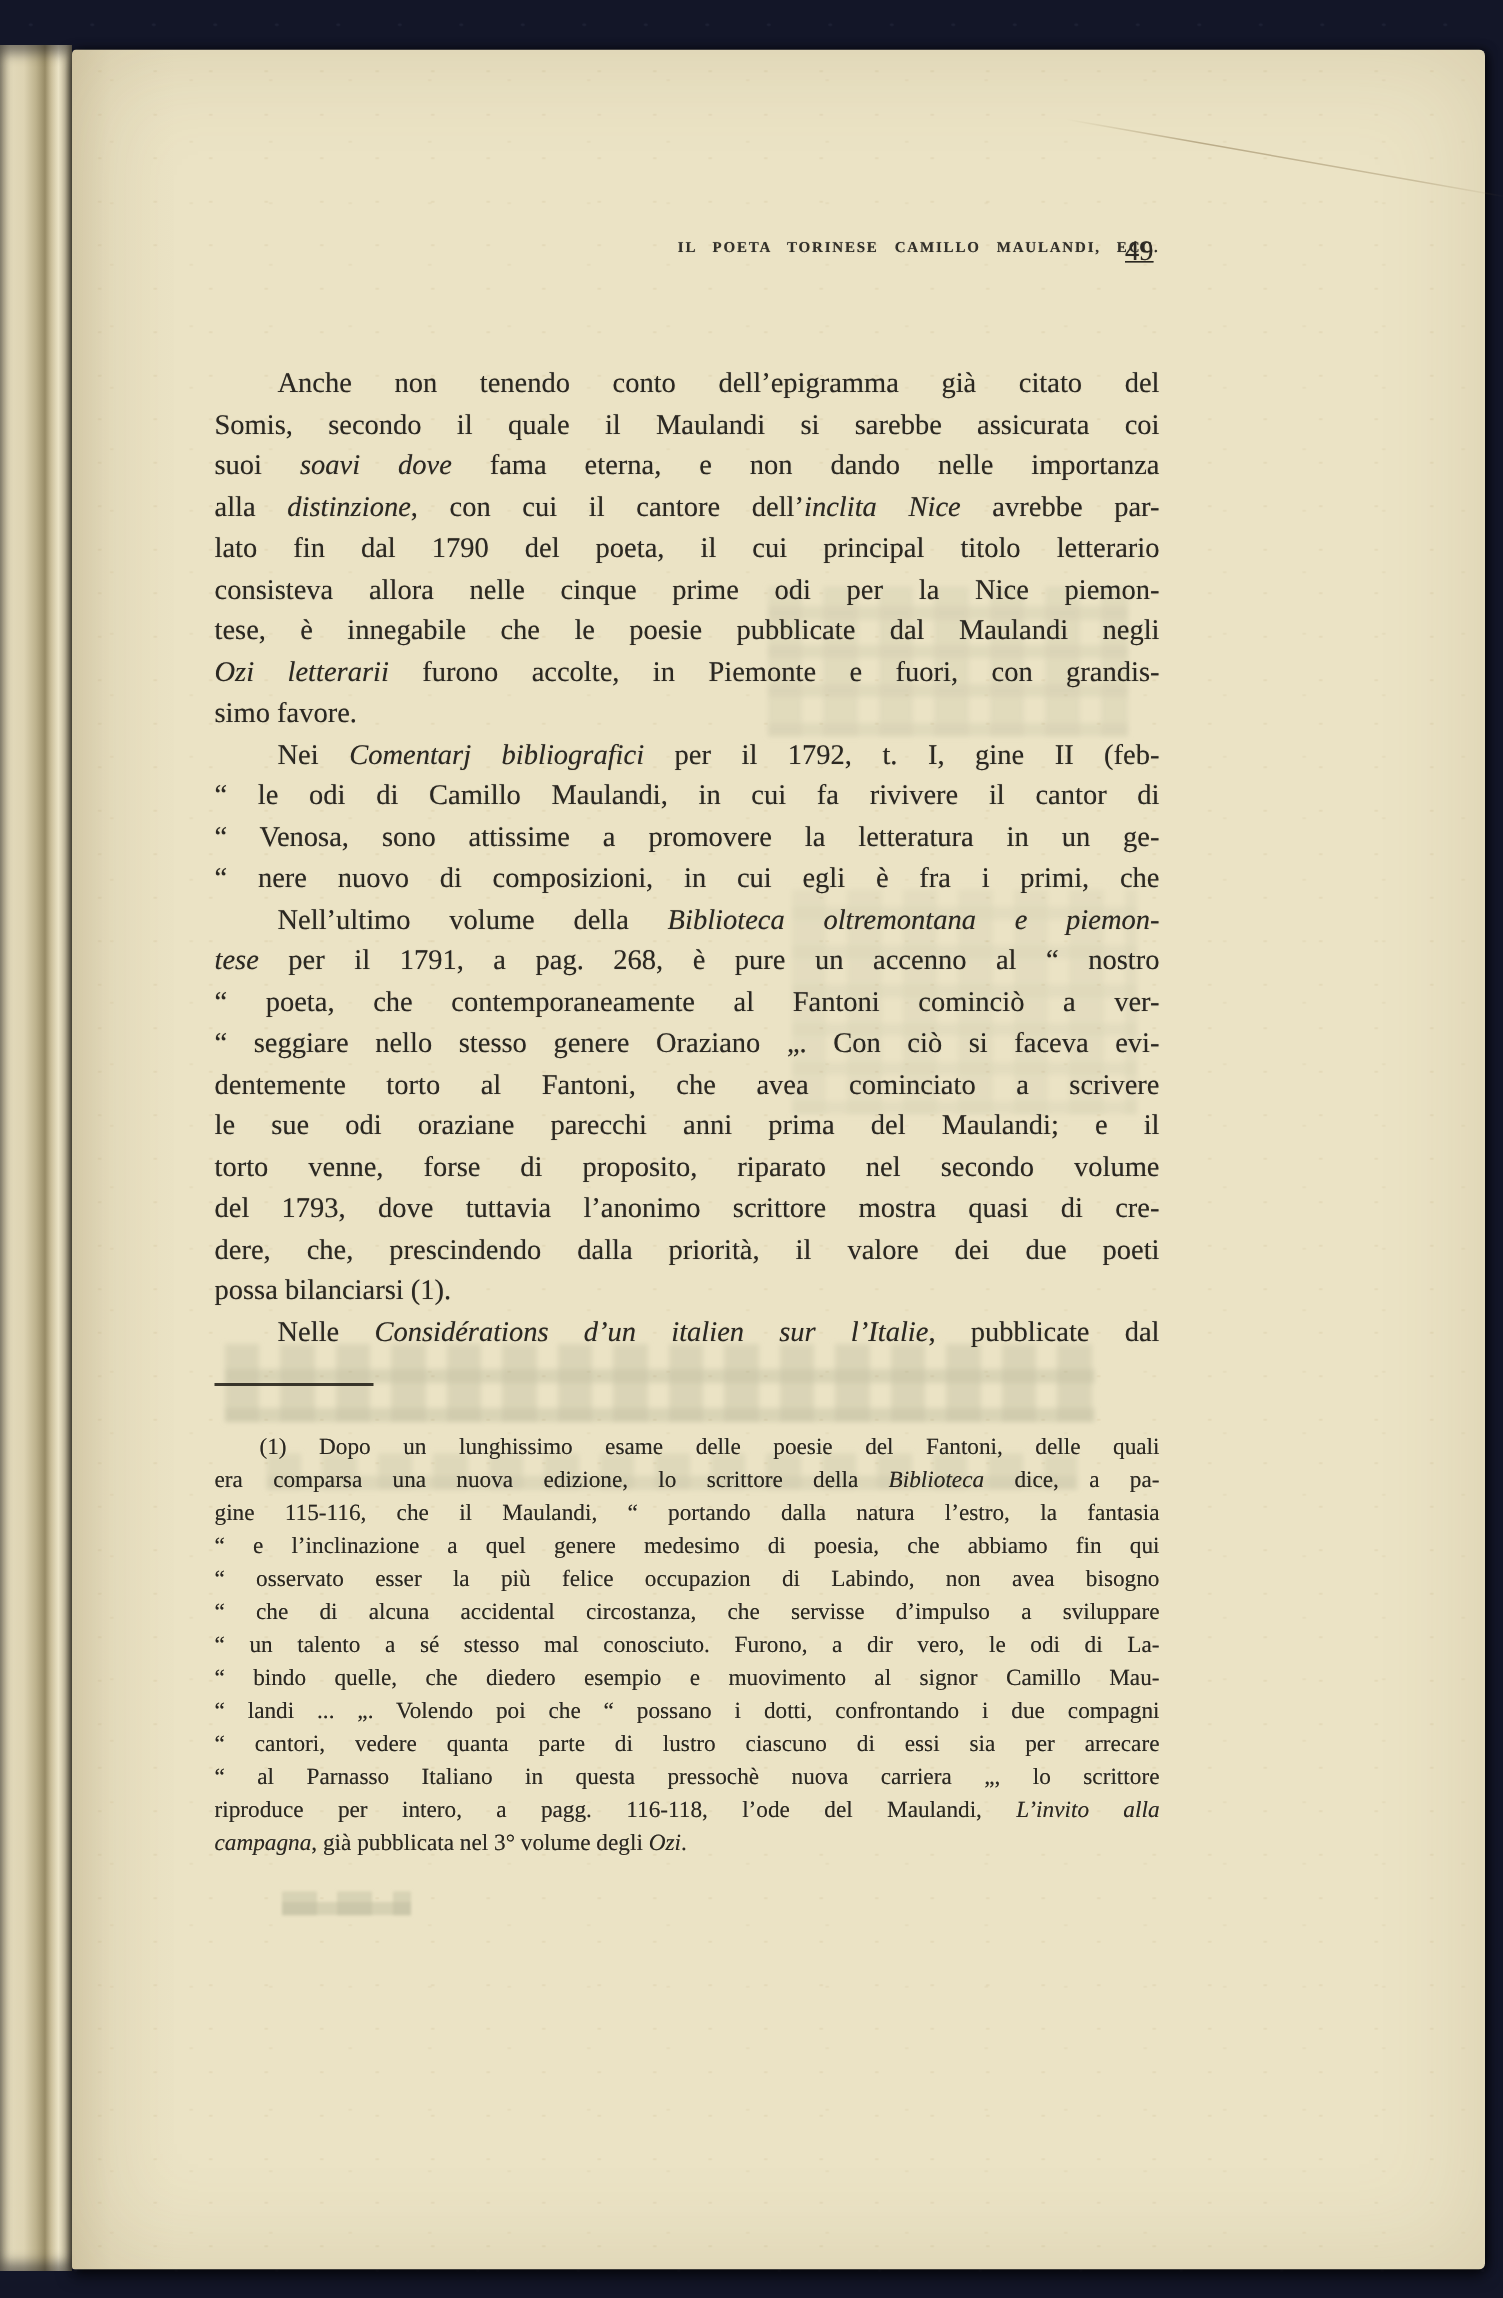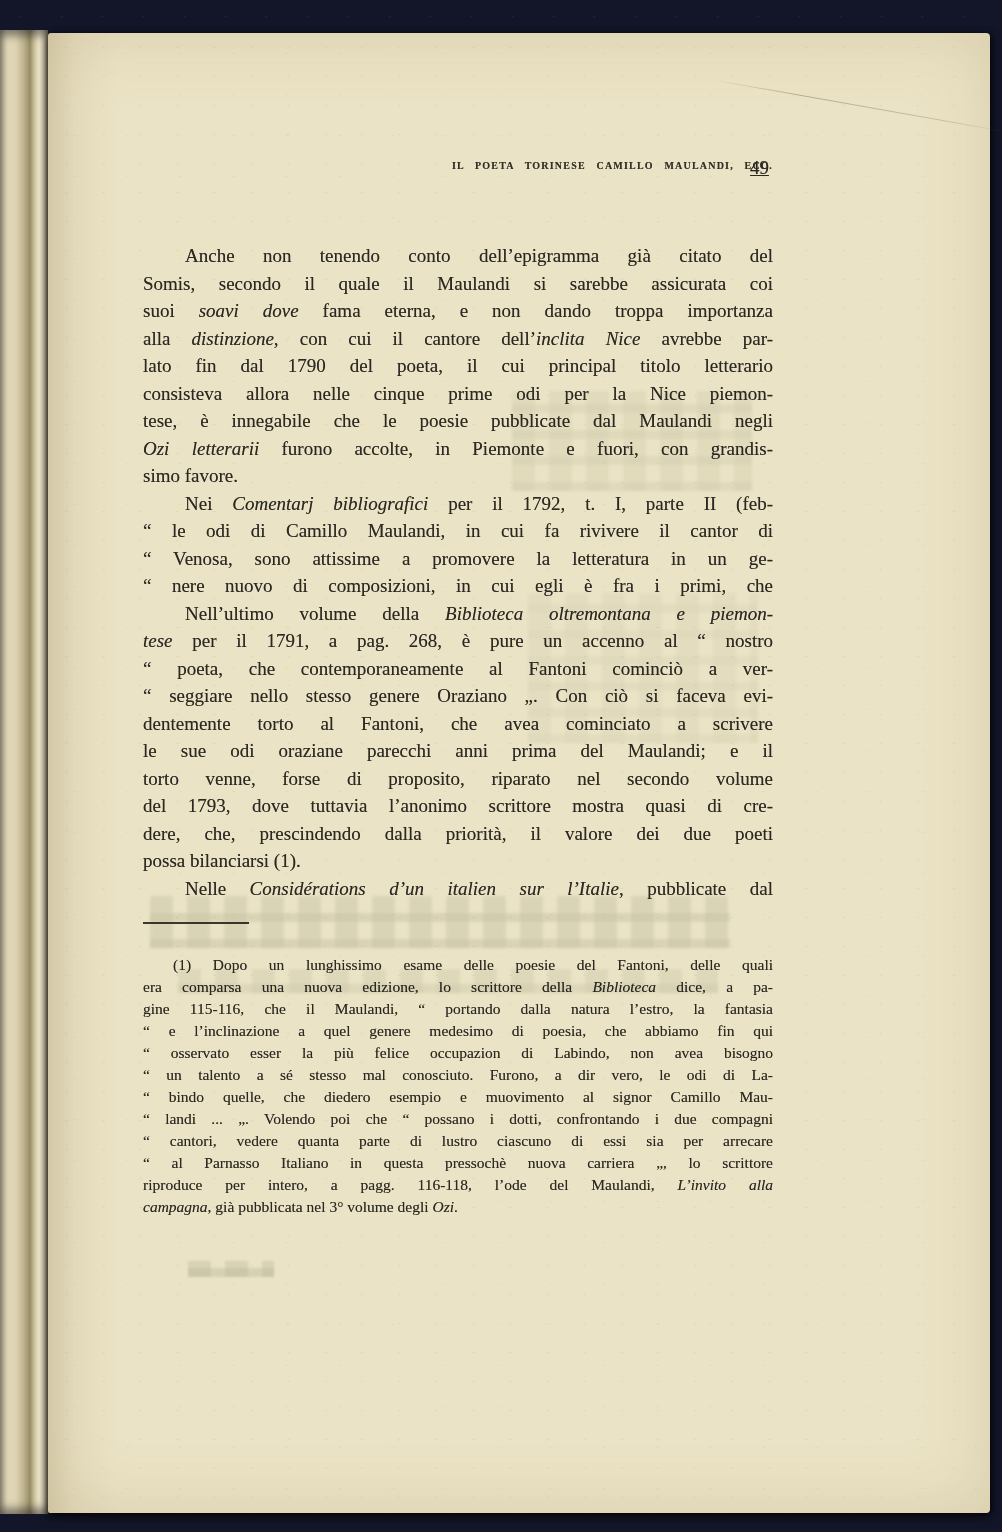--- a/index.html
+++ b/index.html
@@ -100,28 +100,28 @@
   <div class="crease"></div>
 
   <div class="runhead">
     <span class="title">IL POETA TORINESE CAMILLO MAULANDI, ECC.</span>
     <span class="pnum">49</span>
   </div>
 
   <div class="bodytext" id="bodytext">
       <div class="line indent"><span>Anche non tenendo conto dell’epigramma già citato del</span></div>
       <div class="line"><span>Somis, secondo il quale il Maulandi si sarebbe assicurata coi</span></div>
-      <div class="line"><span>suoi </span><i>soavi dove</i><span> fama eterna, e non dando troppa importanza</span></div>
+      <div class="line"><span>suoi </span><i>soavi dove</i><span> fama eterna, e non dando nelle importanza</span></div>
       <div class="line"><span>alla </span><i>distinzione</i><span>, con cui il cantore dell’</span><i>inclita Nice</i><span> avrebbe par-</span></div>
       <div class="line"><span>lato fin dal 1790 del poeta, il cui principal titolo letterario</span></div>
       <div class="line"><span>consisteva allora nelle cinque prime odi per la Nice piemon-</span></div>
       <div class="line"><span>tese, è innegabile che le poesie pubblicate dal Maulandi negli</span></div>
       <div class="line"><i>Ozi letterarii</i><span> furono accolte, in Piemonte e fuori, con grandis-</span></div>
       <div class="line end"><span>simo favore.</span></div>
-      <div class="line indent"><span>Nei </span><i>Comentarj bibliografici</i><span> per il 1792, t. I, parte II (feb-</span></div>
+      <div class="line indent"><span>Nei </span><i>Comentarj bibliografici</i><span> per il 1792, t. I, gine II (feb-</span></div>
       <div class="line"><span>“ le odi di Camillo Maulandi, in cui fa rivivere il cantor di</span></div>
       <div class="line"><span>“ Venosa, sono attissime a promovere la letteratura in un ge-</span></div>
       <div class="line"><span>“ nere nuovo di composizioni, in cui egli è fra i primi, che</span></div>
       <div class="line indent"><span>Nell’ultimo volume della </span><i>Biblioteca oltremontana e piemon-</i></div>
       <div class="line"><i>tese</i><span> per il 1791, a pag. 268, è pure un accenno al “ nostro</span></div>
       <div class="line"><span>“ poeta, che contemporaneamente al Fantoni cominciò a ver-</span></div>
       <div class="line"><span>“ seggiare nello stesso genere Oraziano „. Con ciò si faceva evi-</span></div>
       <div class="line"><span>dentemente torto al Fantoni, che avea cominciato a scrivere</span></div>
       <div class="line"><span>le sue odi oraziane parecchi anni prima del Maulandi; e il</span></div>
       <div class="line"><span>torto venne, forse di proposito, riparato nel secondo volume</span></div>
@@ -132,20 +132,21 @@
     </div>
 
   <div class="fnrule"></div>
 
   <div class="fntext" id="fntext">
       <div class="line indent"><span>(1) Dopo un lunghissimo esame delle poesie del Fantoni, delle quali</span></div>
       <div class="line"><span>era comparsa una nuova edizione, lo scrittore della </span><i>Biblioteca</i><span> dice, a pa-</span></div>
       <div class="line"><span>gine 115-116, che il Maulandi, “ portando dalla natura l’estro, la fantasia</span></div>
       <div class="line"><span>“ e l’inclinazione a quel genere medesimo di poesia, che abbiamo fin qui</span></div>
       <div class="line"><span>“ osservato esser la più felice occupazion di Labindo, non avea bisogno</span></div>
+      <div class="line"><span>“ che di alcuna accidental circostanza, che servisse d’impulso a sviluppare</span></div>
       <div class="line"><span>“ un talento a sé stesso mal conosciuto. Furono, a dir vero, le odi di La-</span></div>
       <div class="line"><span>“ bindo quelle, che diedero esempio e muovimento al signor Camillo Mau-</span></div>
       <div class="line"><span>“ landi ... „. Volendo poi che “ possano i dotti, confrontando i due compagni</span></div>
       <div class="line"><span>“ cantori, vedere quanta parte di lustro ciascuno di essi sia per arrecare</span></div>
       <div class="line"><span>“ al Parnasso Italiano in questa pressochè nuova carriera „, lo scrittore</span></div>
       <div class="line"><span>riproduce per intero, a pagg. 116-118, l’ode del Maulandi, </span><i>L’invito alla</i></div>
       <div class="line end"><i>campagna</i><span>, già pubblicata nel 3° volume degli </span><i>Ozi</i><span>.</span></div>
     </div>
 
   <div class="ghost g1"></div>

